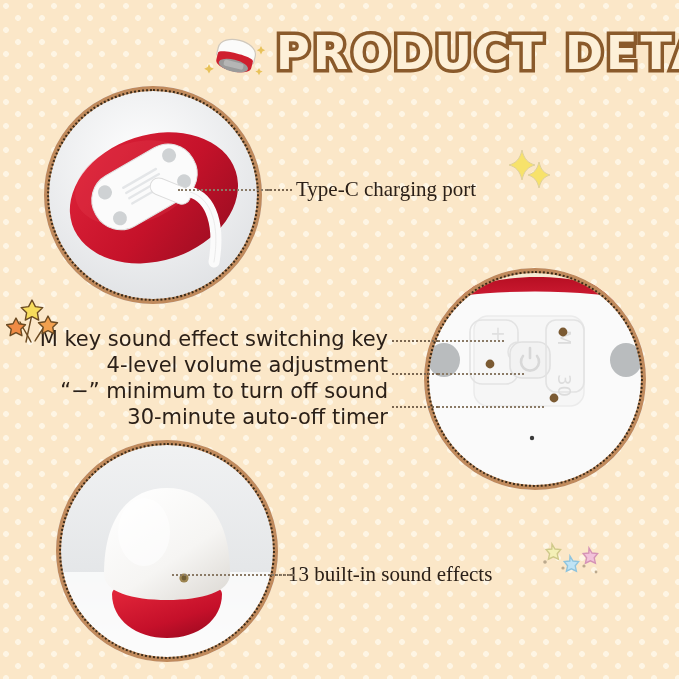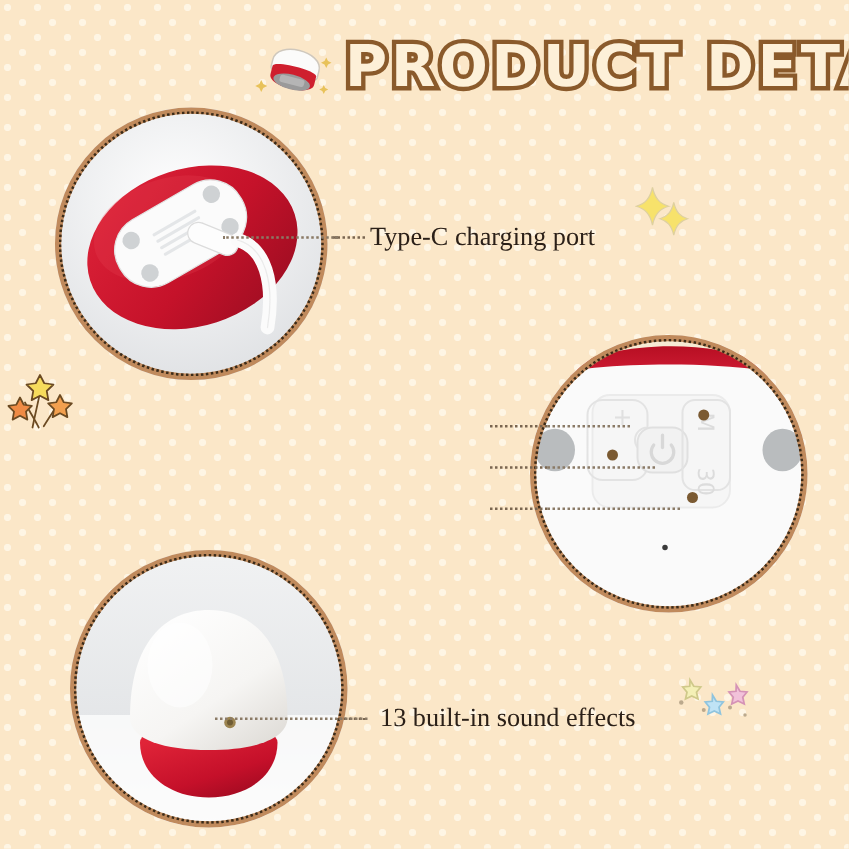--- a/index.html
+++ b/index.html
@@ -69,21 +69,21 @@
 
   
   .label{
     position:absolute;
     color:#2b2018;
     font-size:21px;
     font-family:Liberation Serif, serif;
     white-space:nowrap;
   }
   #label-typec{left:296px;top:177px;}
-  #label-sound{left:304px;top:562px;}
+  #label-sound{left:288px;top:562px;}
 
   .label-block{
     position:absolute;left:18px;top:326px;
     width:370px;text-align:right;
     color:#2b2018;
     font-family:"DejaVu Sans", sans-serif;
   }
   .label-block div{font-size:21px;line-height:26px;white-space:nowrap;}
   .lb-1{font-size:21px;}
 
@@ -235,20 +235,26 @@
   </div>
   <div class="ring ring-tan" id="c2-ring"></div>
   <div class="ring ring-dots" id="c2-dots"></div>
   <div class="leader-in" id="ldi-m"></div>
   <div class="leader-in" id="ldi-vol"></div>
   <div class="leader-in" id="ldi-tim"></div>
   <div class="leader" id="ld-m"></div>
   <div class="leader" id="ld-vol"></div>
   <div class="leader" id="ld-tim"></div>
 
+  <div class="label-block">
+    <div class="lb-1">M key sound effect switching key</div>
+    <div>4-level volume adjustment</div>
+    <div>“−” minimum to turn off sound</div>
+    <div>30-minute auto-off timer</div>
+  </div>
 
   <div class="photo-circle" id="c3">
     <svg viewBox="0 0 222 222" width="222" height="222">
       <defs>
         <linearGradient id="bg3" x1="0" y1="0" x2="0" y2="1">
           <stop offset="0%" stop-color="#f1f2f3"></stop>
           <stop offset="62%" stop-color="#e4e6e8"></stop>
           <stop offset="100%" stop-color="#fbfbfb"></stop>
         </linearGradient>
         <linearGradient id="cap3" x1="0.15" y1="0" x2="0.9" y2="1">

